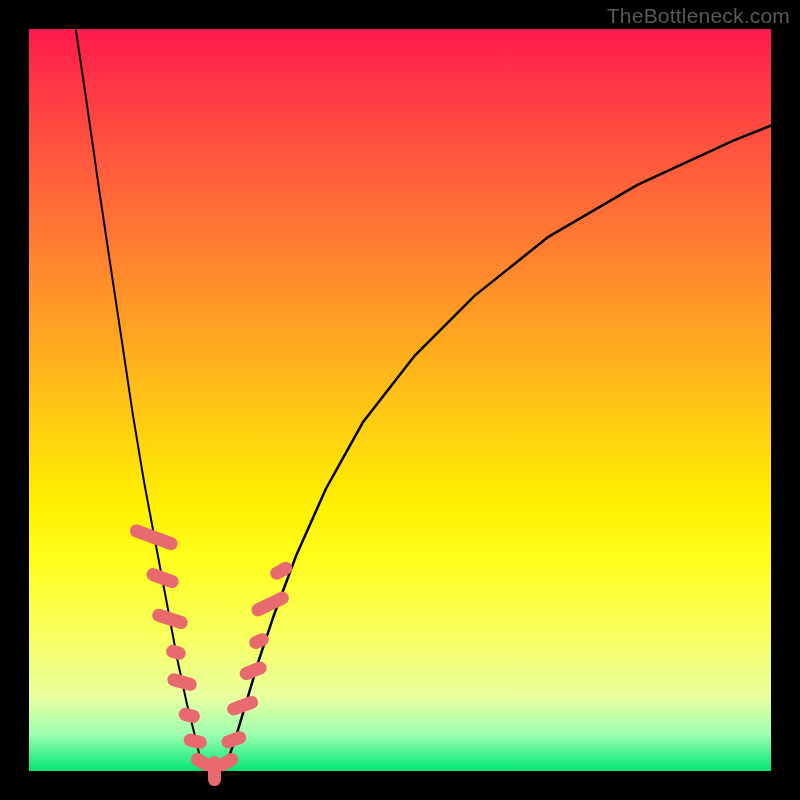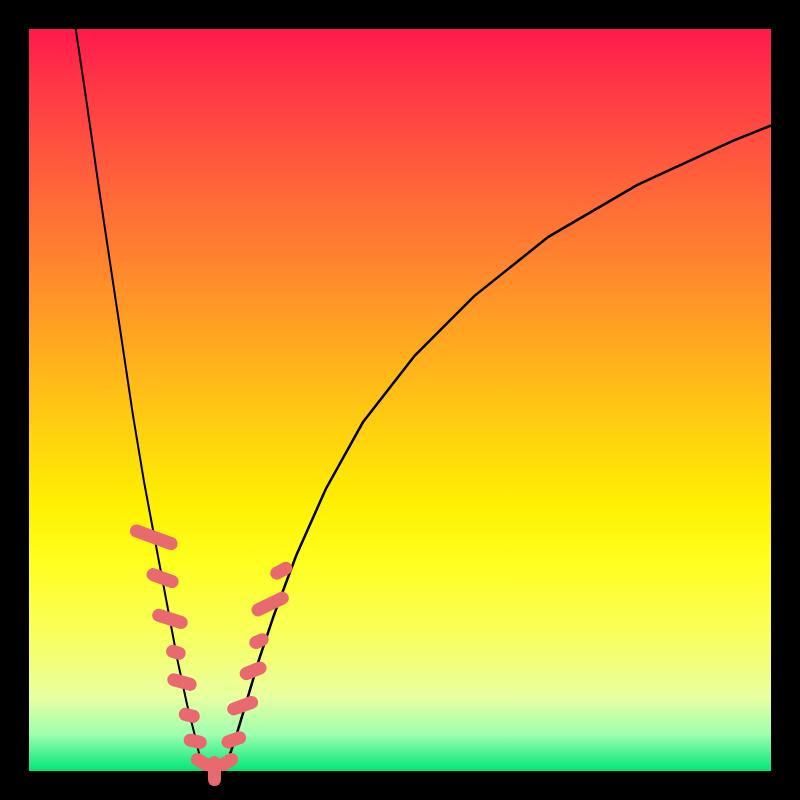--- a/index.html
+++ b/index.html
@@ -93,13 +93,14 @@
         <rect x="-6.5" y="-11.7" width="13" height="23.4" rx="6.5" class="marker" transform="translate(198.1 733.1) rotate(60)"></rect>
         <rect x="-6.5" y="-12.7" width="13" height="25.4" rx="6.5" class="marker" transform="translate(204.8 710.8) rotate(70)"></rect>
         <rect x="-6.5" y="-16.0" width="13" height="32.1" rx="6.5" class="marker" transform="translate(213.7 676.7) rotate(70)"></rect>
         <rect x="-6.5" y="-14.0" width="13" height="28.0" rx="6.5" class="marker" transform="translate(224.1 641.8) rotate(68)"></rect>
         <rect x="-6.5" y="-10.0" width="13" height="20.0" rx="6.5" class="marker" transform="translate(230.0 612.1) rotate(66)"></rect>
         <rect x="-6.5" y="-20.0" width="13" height="40.1" rx="6.5" class="marker" transform="translate(241.2 575.0) rotate(64)"></rect>
         <rect x="-6.5" y="-11.7" width="13" height="23.4" rx="6.5" class="marker" transform="translate(252.3 541.7) rotate(62)"></rect>
       </g>
   </svg>
 
+  <div class="watermark">TheBottleneck.com</div>
 </div>
 
 </body></html>

